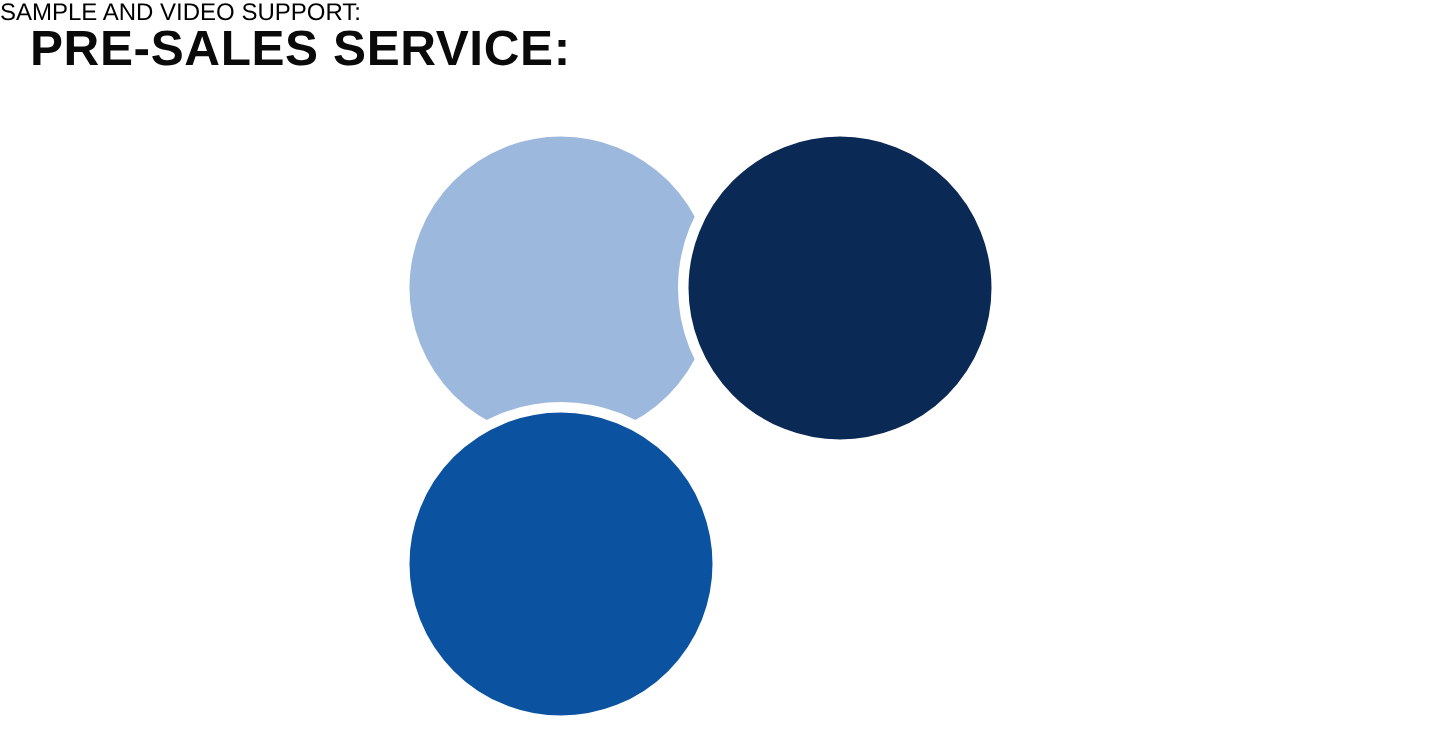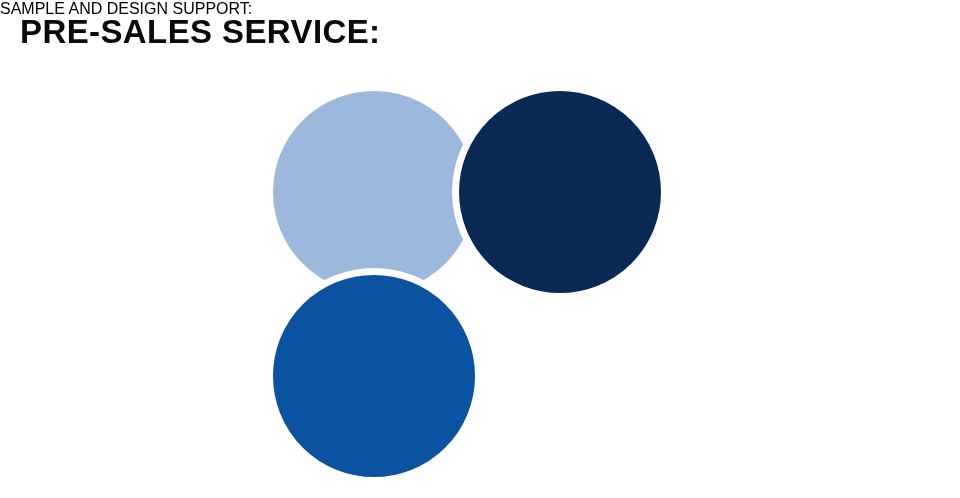--- a/index.html
+++ b/index.html
@@ -88,21 +88,21 @@
   .label-quote  { left: 668px; top: 341px; width: 292px; }
 </style>
 </head>
 <body style="background: rgb(255, 255, 255);">
 
 <div id="page">
 
   <div class="page-title">PRE-SALES SERVICE:</div>
 
 
-  <div class="label label-left label-sample">SAMPLE AND DESIGN
+  <div class="label label-left label-sample">SAMPLE AND VIDEO
 SUPPORT:</div>
 
 
 
   <div class="cluster">
 
     <div class="node node-demand" style="background-color: rgb(156, 184, 221); border-color: rgb(255, 255, 255);">
       <span class="icon-wrap">
         <svg viewBox="0 0 100 100" aria-hidden="true">
           <g fill="none" stroke="#ffffff" stroke-width="8" stroke-linecap="butt" stroke-linejoin="miter">

